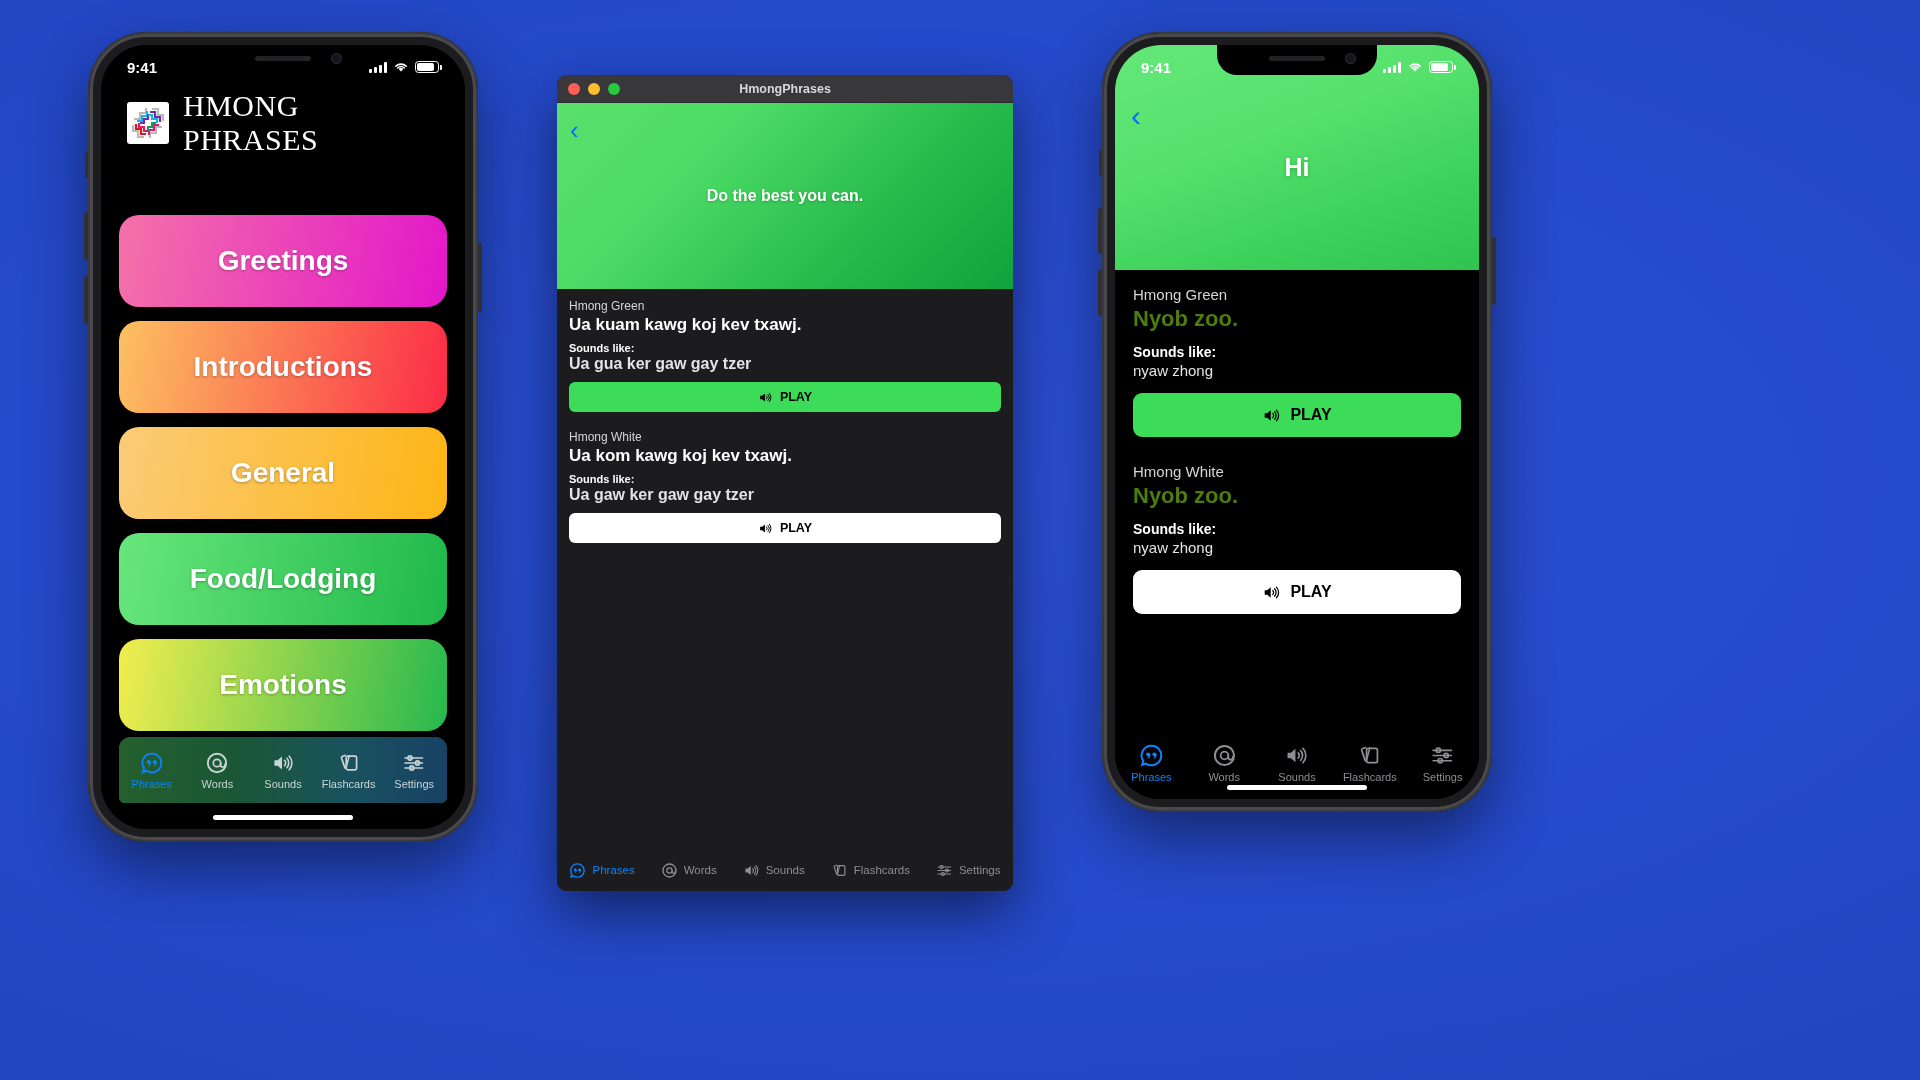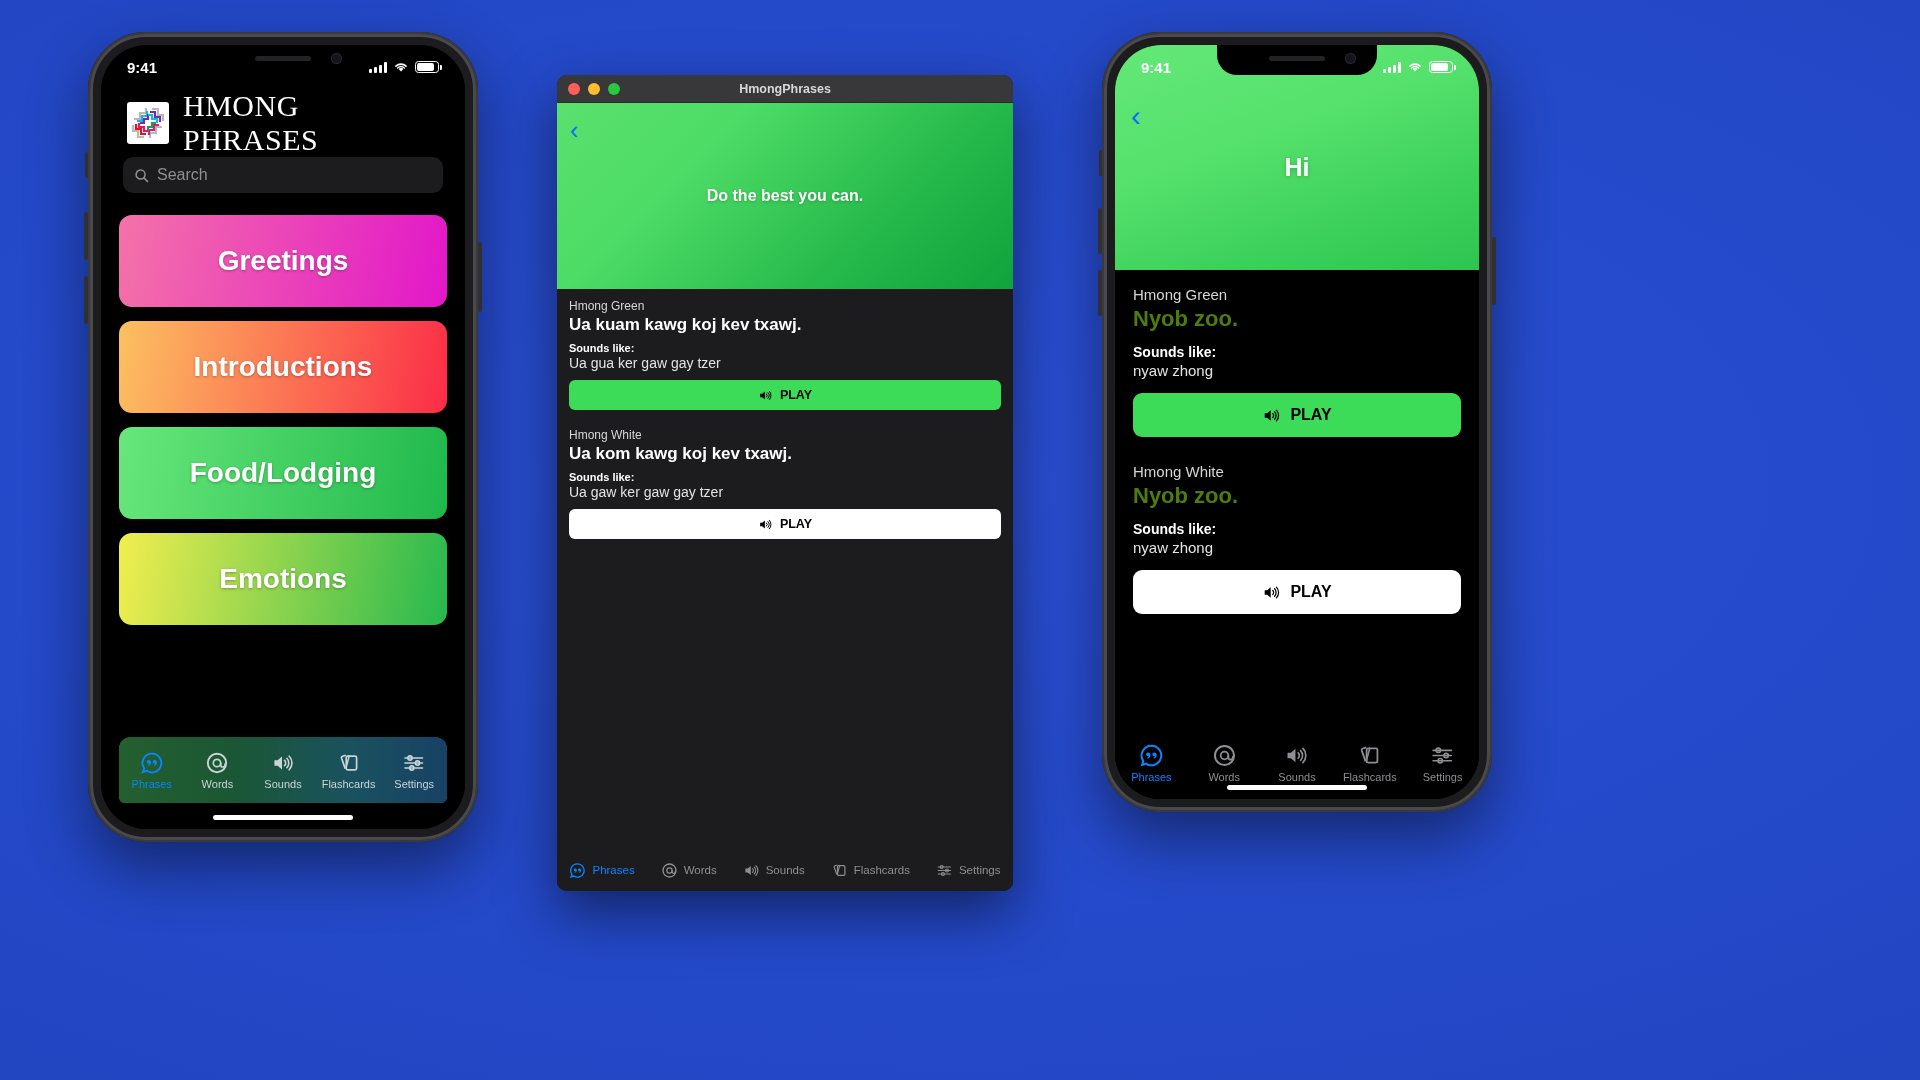--- a/index.html
+++ b/index.html
@@ -148,21 +148,21 @@
     padding: 0 11px;
   }
   .searchbar .ph { color: #8e8e93; font-size: 16px; }
   .cats {
     position: absolute;
     top: 170px; left: 18px; right: 18px;
     display: flex; flex-direction: column; gap: 14px;
   }
   .cat {
     height: 92px;
-    border-radius: 13px;
+    border-radius: 20px;
     display: flex; align-items: center; justify-content: center;
     color: #fff;
     font-size: 28px;
     font-weight: bold;
     text-shadow: 0 1px 3px rgba(0,0,0,.3);
   }
   .tabbar-ph1 {
     position: absolute;
     left: 18px; right: 18px; bottom: 26px;
     height: 66px;
@@ -229,21 +229,21 @@
   .hero .hero-text {
     color: #fff; font-size: 16px; font-weight: bold;
     text-shadow: 0 1px 3px rgba(0,0,0,.22);
     text-align: left; padding: 0 20px;
   }
   .mac-list { padding: 10px 12px 0 12px; }
   .entry { margin-bottom: 18px; }
   .entry .dialect { color: #d6d6d8; font-size: 12px; margin-bottom: 2px; }
   .entry .phrase { color: #fff; font-size: 17px; font-weight: bold; margin-bottom: 7px; }
   .entry .sl-label { color: #fff; font-size: 11px; font-weight: bold; }
-  .entry .sl-value { color: #e3e3e5; font-size: 14px; margin-top: 1px; }
+  .entry .sl-value { color: #e3e3e5; font-size: 16px; margin-top: 1px; font-weight: bold; }
   .playbtn {
     margin-top: 9px;
     height: 30px;
     border-radius: 6px;
     display: flex; align-items: center; justify-content: center;
     gap: 7px;
     font-size: 12.5px; font-weight: bold;
     color: #000;
   }
   .playbtn.green { background: #3ddc58; }
@@ -349,34 +349,30 @@
               <path d="M18 26 H14 V22 H9 V18" stroke="#e01b6f"></path>
               <path d="M22 4 H28 V10 H33 V16" stroke="#b9b9b9"></path>
               <path d="M20 7 H25 V12 H30 V17" stroke="#6d2fa8"></path>
               <path d="M18 10 H22 V14 H27 V18" stroke="#18b4e8"></path>
             </g>
           </svg>
         </div>
         <div class="app-title">HMONG PHRASES</div>
       </div>
 
-      <div class="searchbar">
-        <svg width="15" height="15" viewBox="0 0 16 16">
-          <circle cx="7" cy="7" r="4.8" stroke="#8e8e93" stroke-width="1.6" fill="none"></circle>
-          <line x1="10.6" y1="10.6" x2="14.4" y2="14.4" stroke="#8e8e93" stroke-width="1.8" stroke-linecap="round"></line>
-        </svg>
-        <span class="ph">Search</span>
-      </div>
 
       <div class="cats" id="cats">
           <div class="cat" style="background: linear-gradient(100deg, rgb(244, 114, 168) 0%, rgb(226, 23, 201) 100%);">
             <span>Greetings</span>
           </div>
           <div class="cat" style="background: linear-gradient(100deg, rgb(252, 193, 97) 0%, rgb(251, 44, 71) 100%);">
             <span>Introductions</span>
+          </div>
+          <div class="cat" style="background: linear-gradient(100deg, rgb(251, 203, 119) 0%, rgb(253, 181, 21) 100%);">
+            <span>General</span>
           </div>
           <div class="cat" style="background: linear-gradient(100deg, rgb(104, 231, 123) 0%, rgb(32, 184, 75) 100%);">
             <span>Food/Lodging</span>
           </div>
           <div class="cat" style="background: linear-gradient(100deg, rgb(242, 238, 78) 0%, rgb(38, 184, 78) 100%);">
             <span>Emotions</span>
           </div>
         </div>
 
       <div class="tabbar-ph1">

